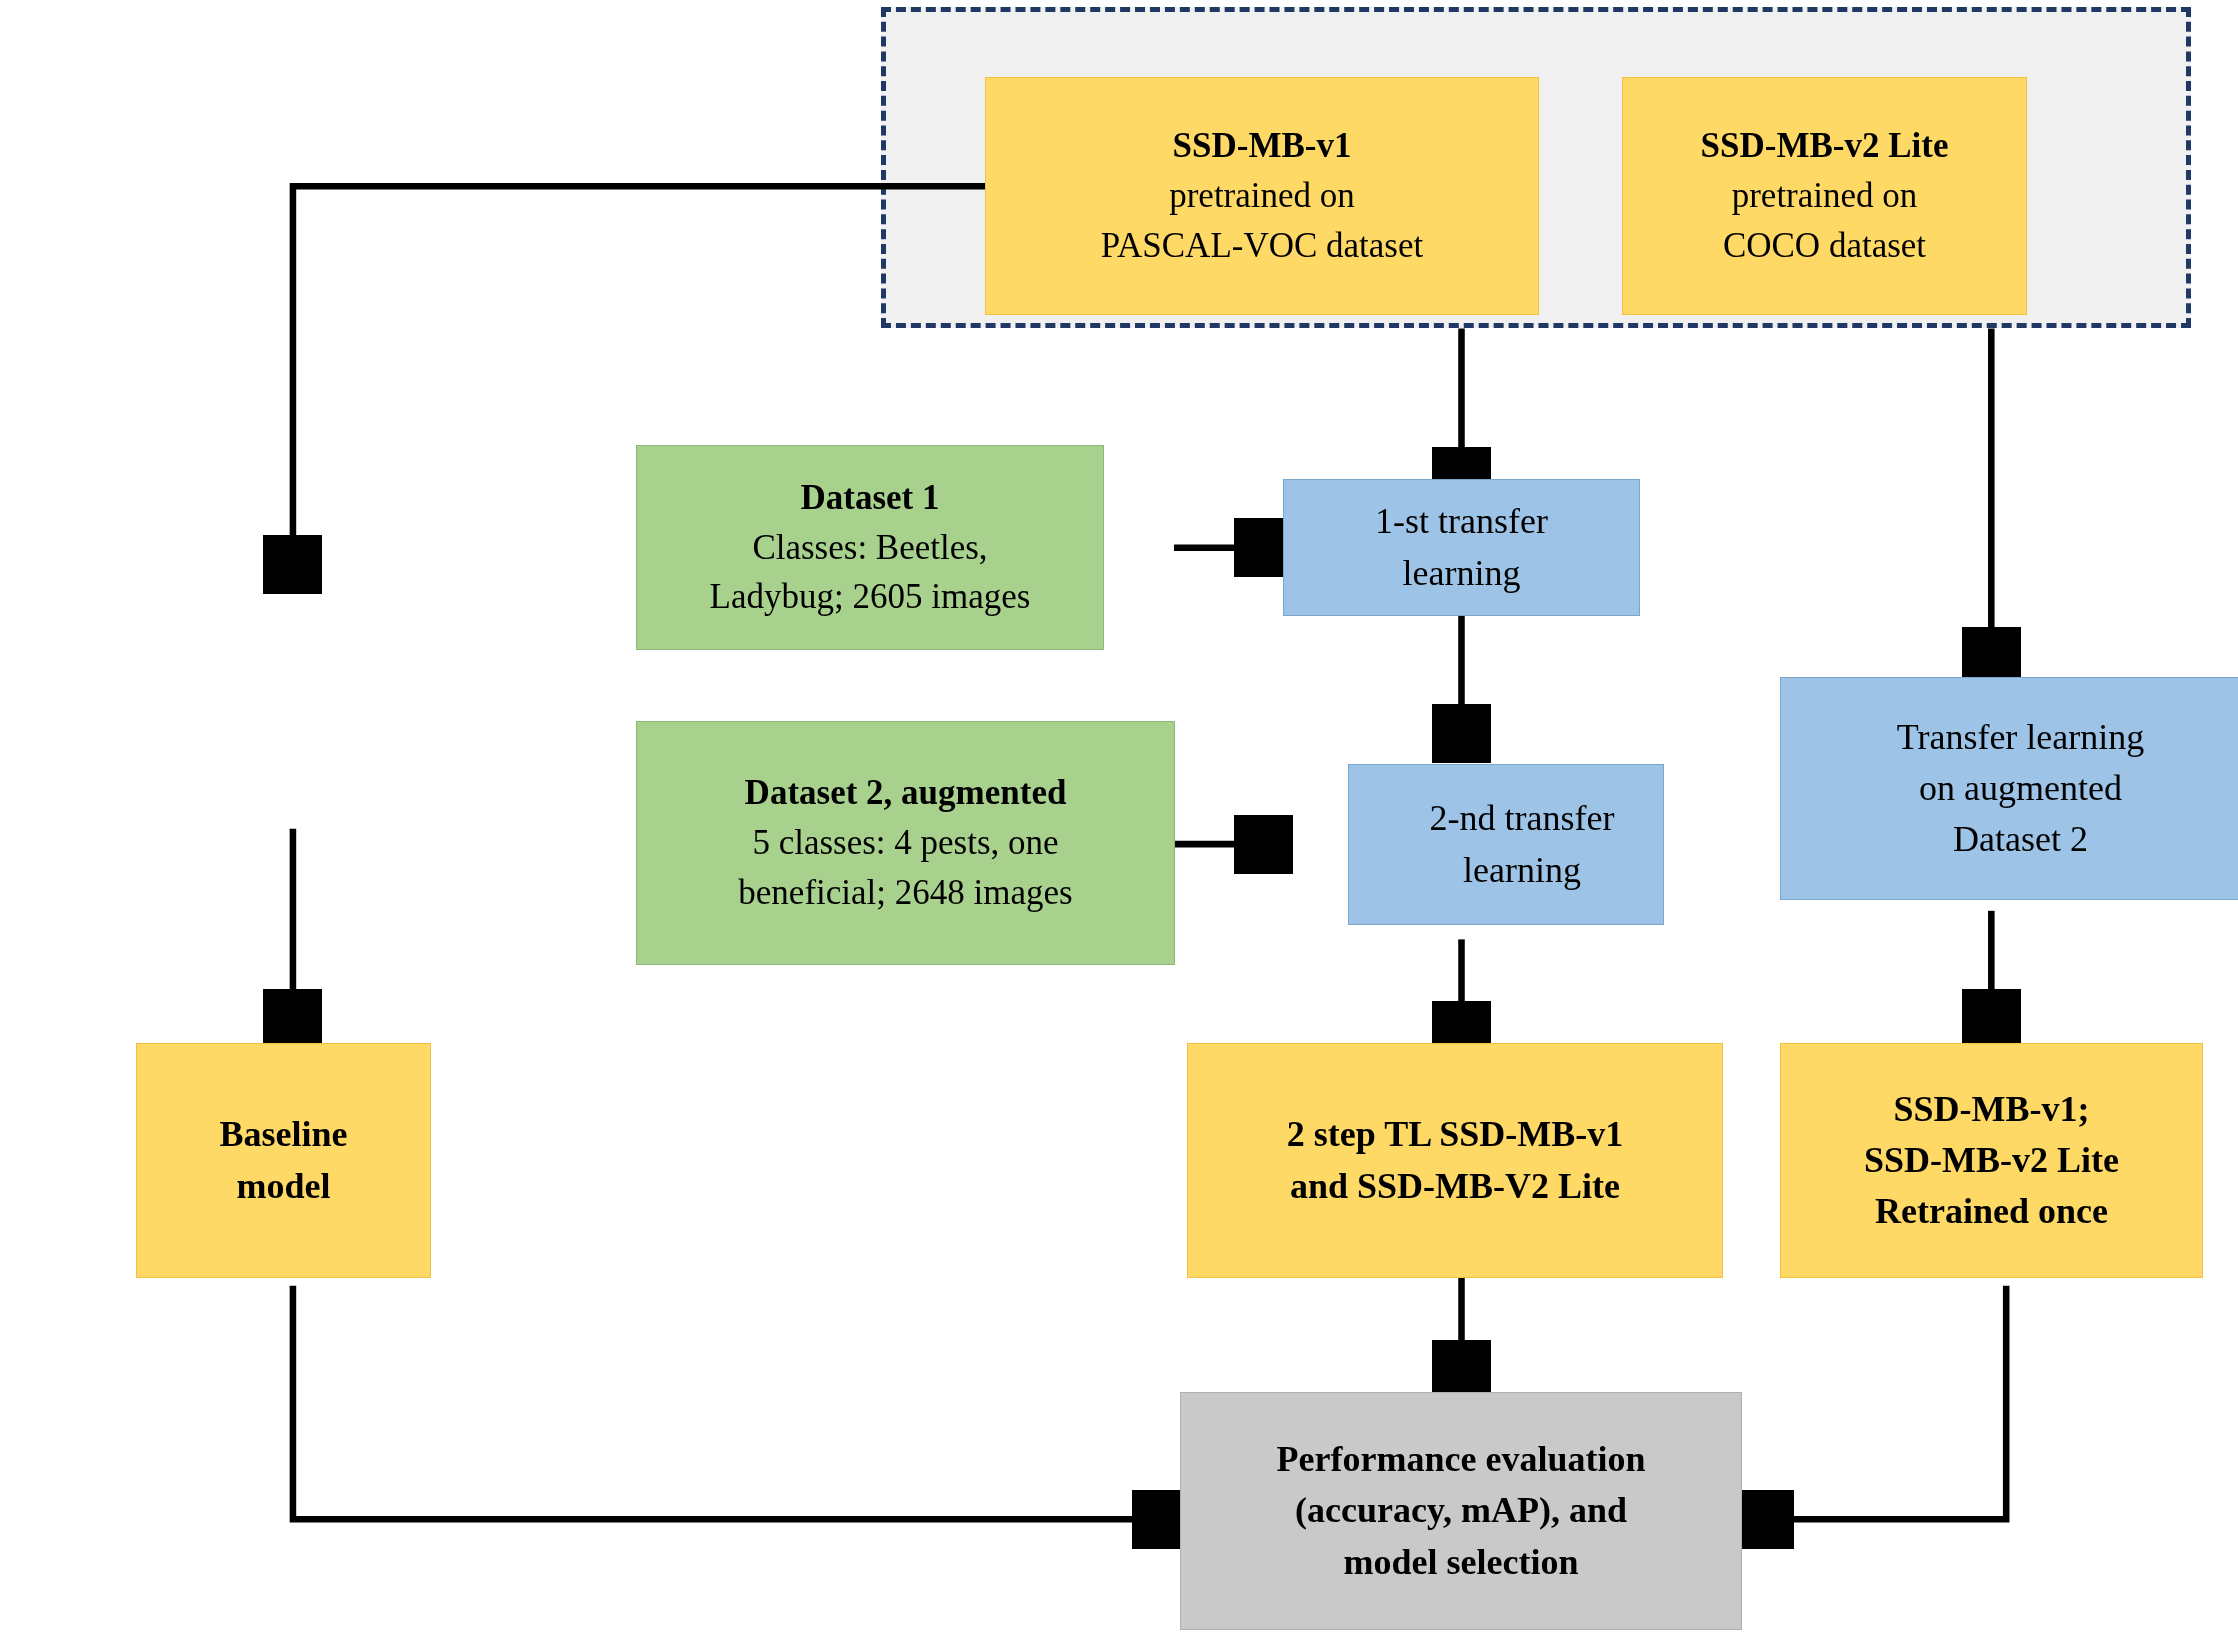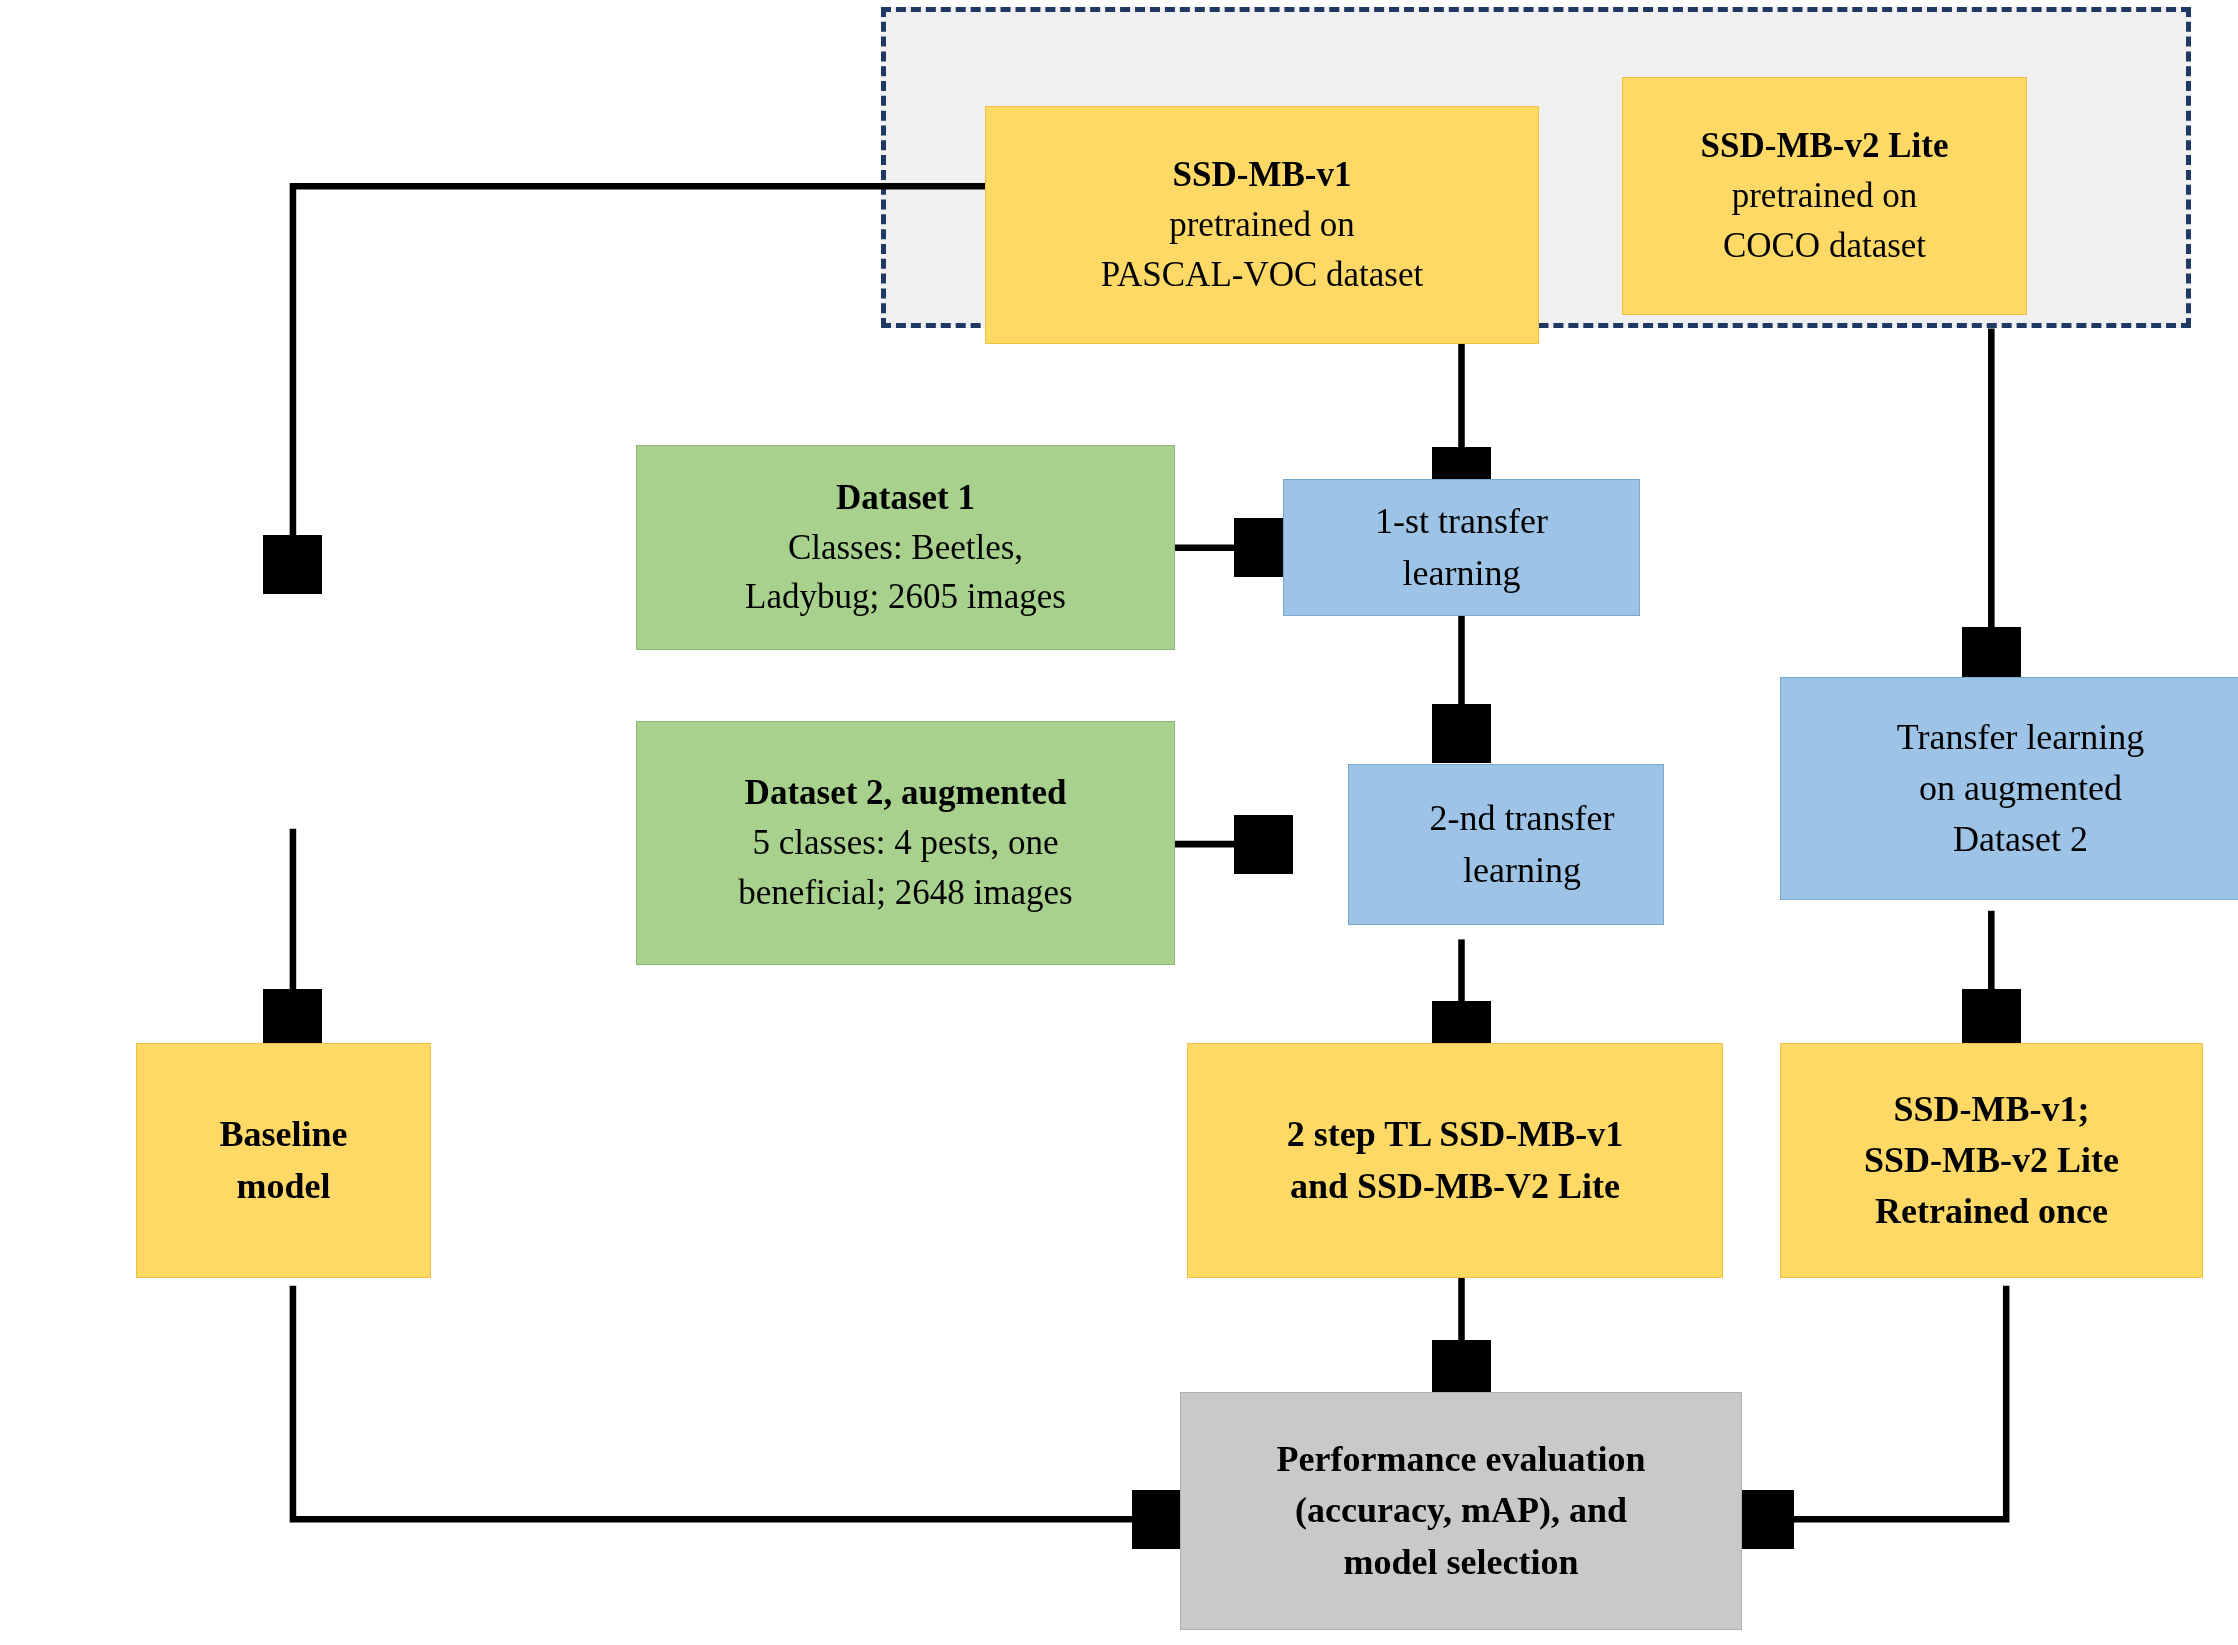--- a/index.html
+++ b/index.html
@@ -59,33 +59,33 @@
 
     <path d="M492,1392 L492,1740" marker-end="url(#ah)"></path>
 
     <path d="M492,2160 L492,2552 L1980,2552" marker-end="url(#ah)"></path>
 
     <path d="M3345,1530 L3345,1740" marker-end="url(#ah)"></path>
 
     <path d="M3370,2160 L3370,2552 L2935,2552" marker-end="url(#ah)"></path>
   </svg>
 
-  <div class="node yellow fs58" style="left:985px;top:77px;width:554px;height:238px;margin-top:29px;">
+  <div class="node yellow fs58" style="left:985px;top:77px;width:554px;height:238px;">
     <span class="ln b">SSD-MB-v1</span>
     <span class="ln">pretrained on</span>
     <span class="ln">PASCAL-VOC dataset</span>
   </div>
 
   <div class="node yellow fs58" style="left:1622px;top:77px;width:405px;height:238px;">
     <span class="ln b">SSD-MB-v2 Lite</span>
     <span class="ln">pretrained on</span>
     <span class="ln">COCO dataset</span>
   </div>
 
-  <div class="node green fs58" style="left:636px;top:445px;width:539px;height:205px;">
+  <div class="node green fs58" style="left:636px;top:445px;width:468px;height:205px;">
     <span class="ln b">Dataset 1</span>
     <span class="ln">Classes: Beetles,</span>
     <span class="ln">Ladybug; 2605 images</span>
   </div>
 
   <div class="node green fs58" style="left:636px;top:721px;width:539px;height:244px;">
     <span class="ln b">Dataset 2, augmented</span>
     <span class="ln">5 classes: 4 pests, one</span>
     <span class="ln">beneficial; 2648 images</span>
   </div>

